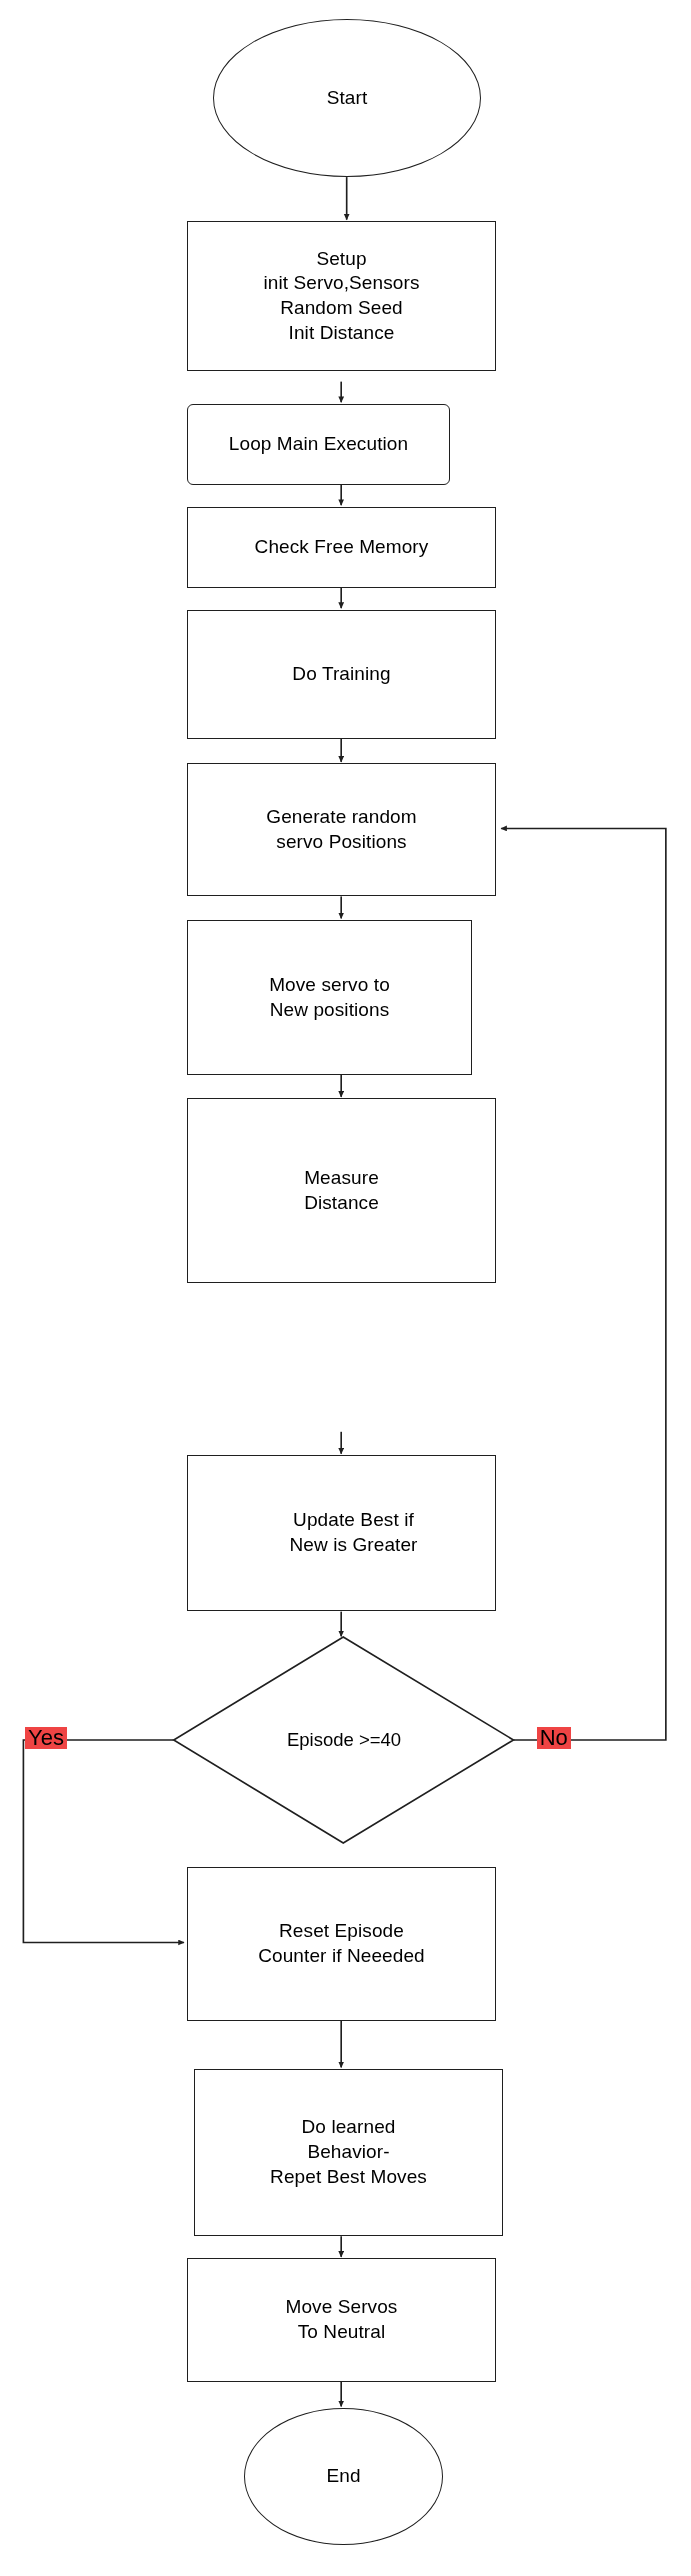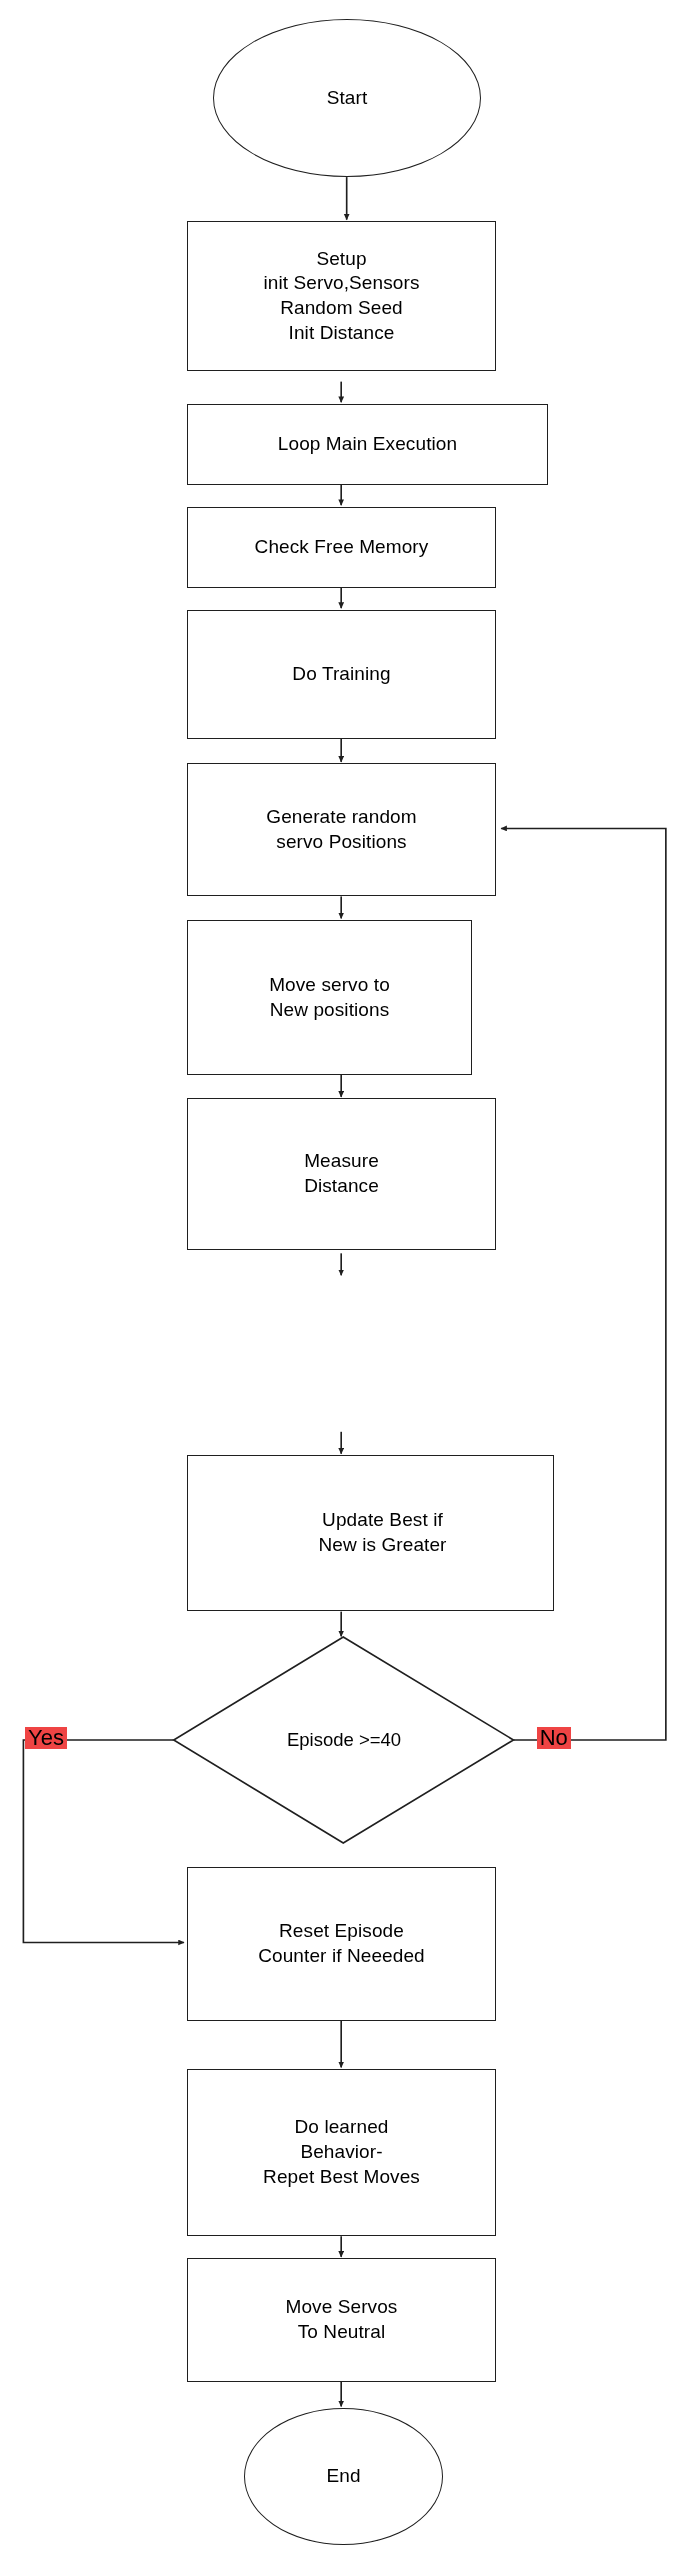--- a/index.html
+++ b/index.html
@@ -68,21 +68,21 @@
 
   <div class="node proc" style="left:187px;top:221px;width:309px;height:150px;">
     <span class="lbl">
       <span>Setup</span><br>
       <span>init Servo,Sensors</span><br>
       <span>Random Seed</span><br>
       <span>Init Distance</span>
     </span>
   </div>
 
-  <div class="node proc" style="left:187px;top:404px;width:361px;height:81px;">
+  <div class="node proc" style="left:187px;top:404px;width:263px;height:81px;border-radius:6px;">
     <span class="lbl">Loop Main Execution</span>
   </div>
 
   <div class="node proc" style="left:187px;top:507px;width:309px;height:81px;">
     <span class="lbl">Check Free Memory</span>
   </div>
 
   <div class="node proc" style="left:187px;top:610px;width:309px;height:129px;">
     <span class="lbl">Do Training</span>
   </div>
@@ -94,29 +94,29 @@
     </span>
   </div>
 
   <div class="node proc" style="left:187px;top:920px;width:285px;height:155px;">
     <span class="lbl">
       <span>Move servo to</span><br>
       <span>New positions</span>
     </span>
   </div>
 
-  <div class="node proc" style="left:187px;top:1098px;width:309px;height:152px;">
+  <div class="node proc" style="left:187px;top:1098px;width:309px;height:185px;">
     <span class="lbl">
       <span>Measure</span><br>
       <span>Distance</span>
     </span>
   </div>
 
 
-  <div class="node proc" style="left:187px;top:1455px;width:367px;height:156px;padding-left:24px;">
+  <div class="node proc" style="left:187px;top:1455px;width:309px;height:156px;padding-left:24px;">
     <span class="lbl">
       <span>Update Best if</span><br>
       <span>New is Greater</span>
     </span>
   </div>
 
   <div class="decision" style="left:174px;top:1637px;width:340px;height:206px;">
     <span class="dlbl">Episode &gt;=40</span>
   </div>
 
@@ -127,21 +127,21 @@
     <span>No</span>
   </div>
 
   <div class="node proc" style="left:187px;top:1867px;width:309px;height:154px;">
     <span class="lbl">
       <span>Reset Episode</span><br>
       <span>Counter if Neeeded</span>
     </span>
   </div>
 
-  <div class="node proc" style="left:187px;top:2069px;width:309px;height:167px;">
+  <div class="node proc" style="left:194px;top:2069px;width:309px;height:167px;">
     <span class="lbl">
       <span>Do learned</span><br>
       <span>Behavior-</span><br>
       <span>Repet Best Moves</span>
     </span>
   </div>
 
   <div class="node proc" style="left:187px;top:2258px;width:309px;height:124px;">
     <span class="lbl">
       <span>Move Servos</span><br>

